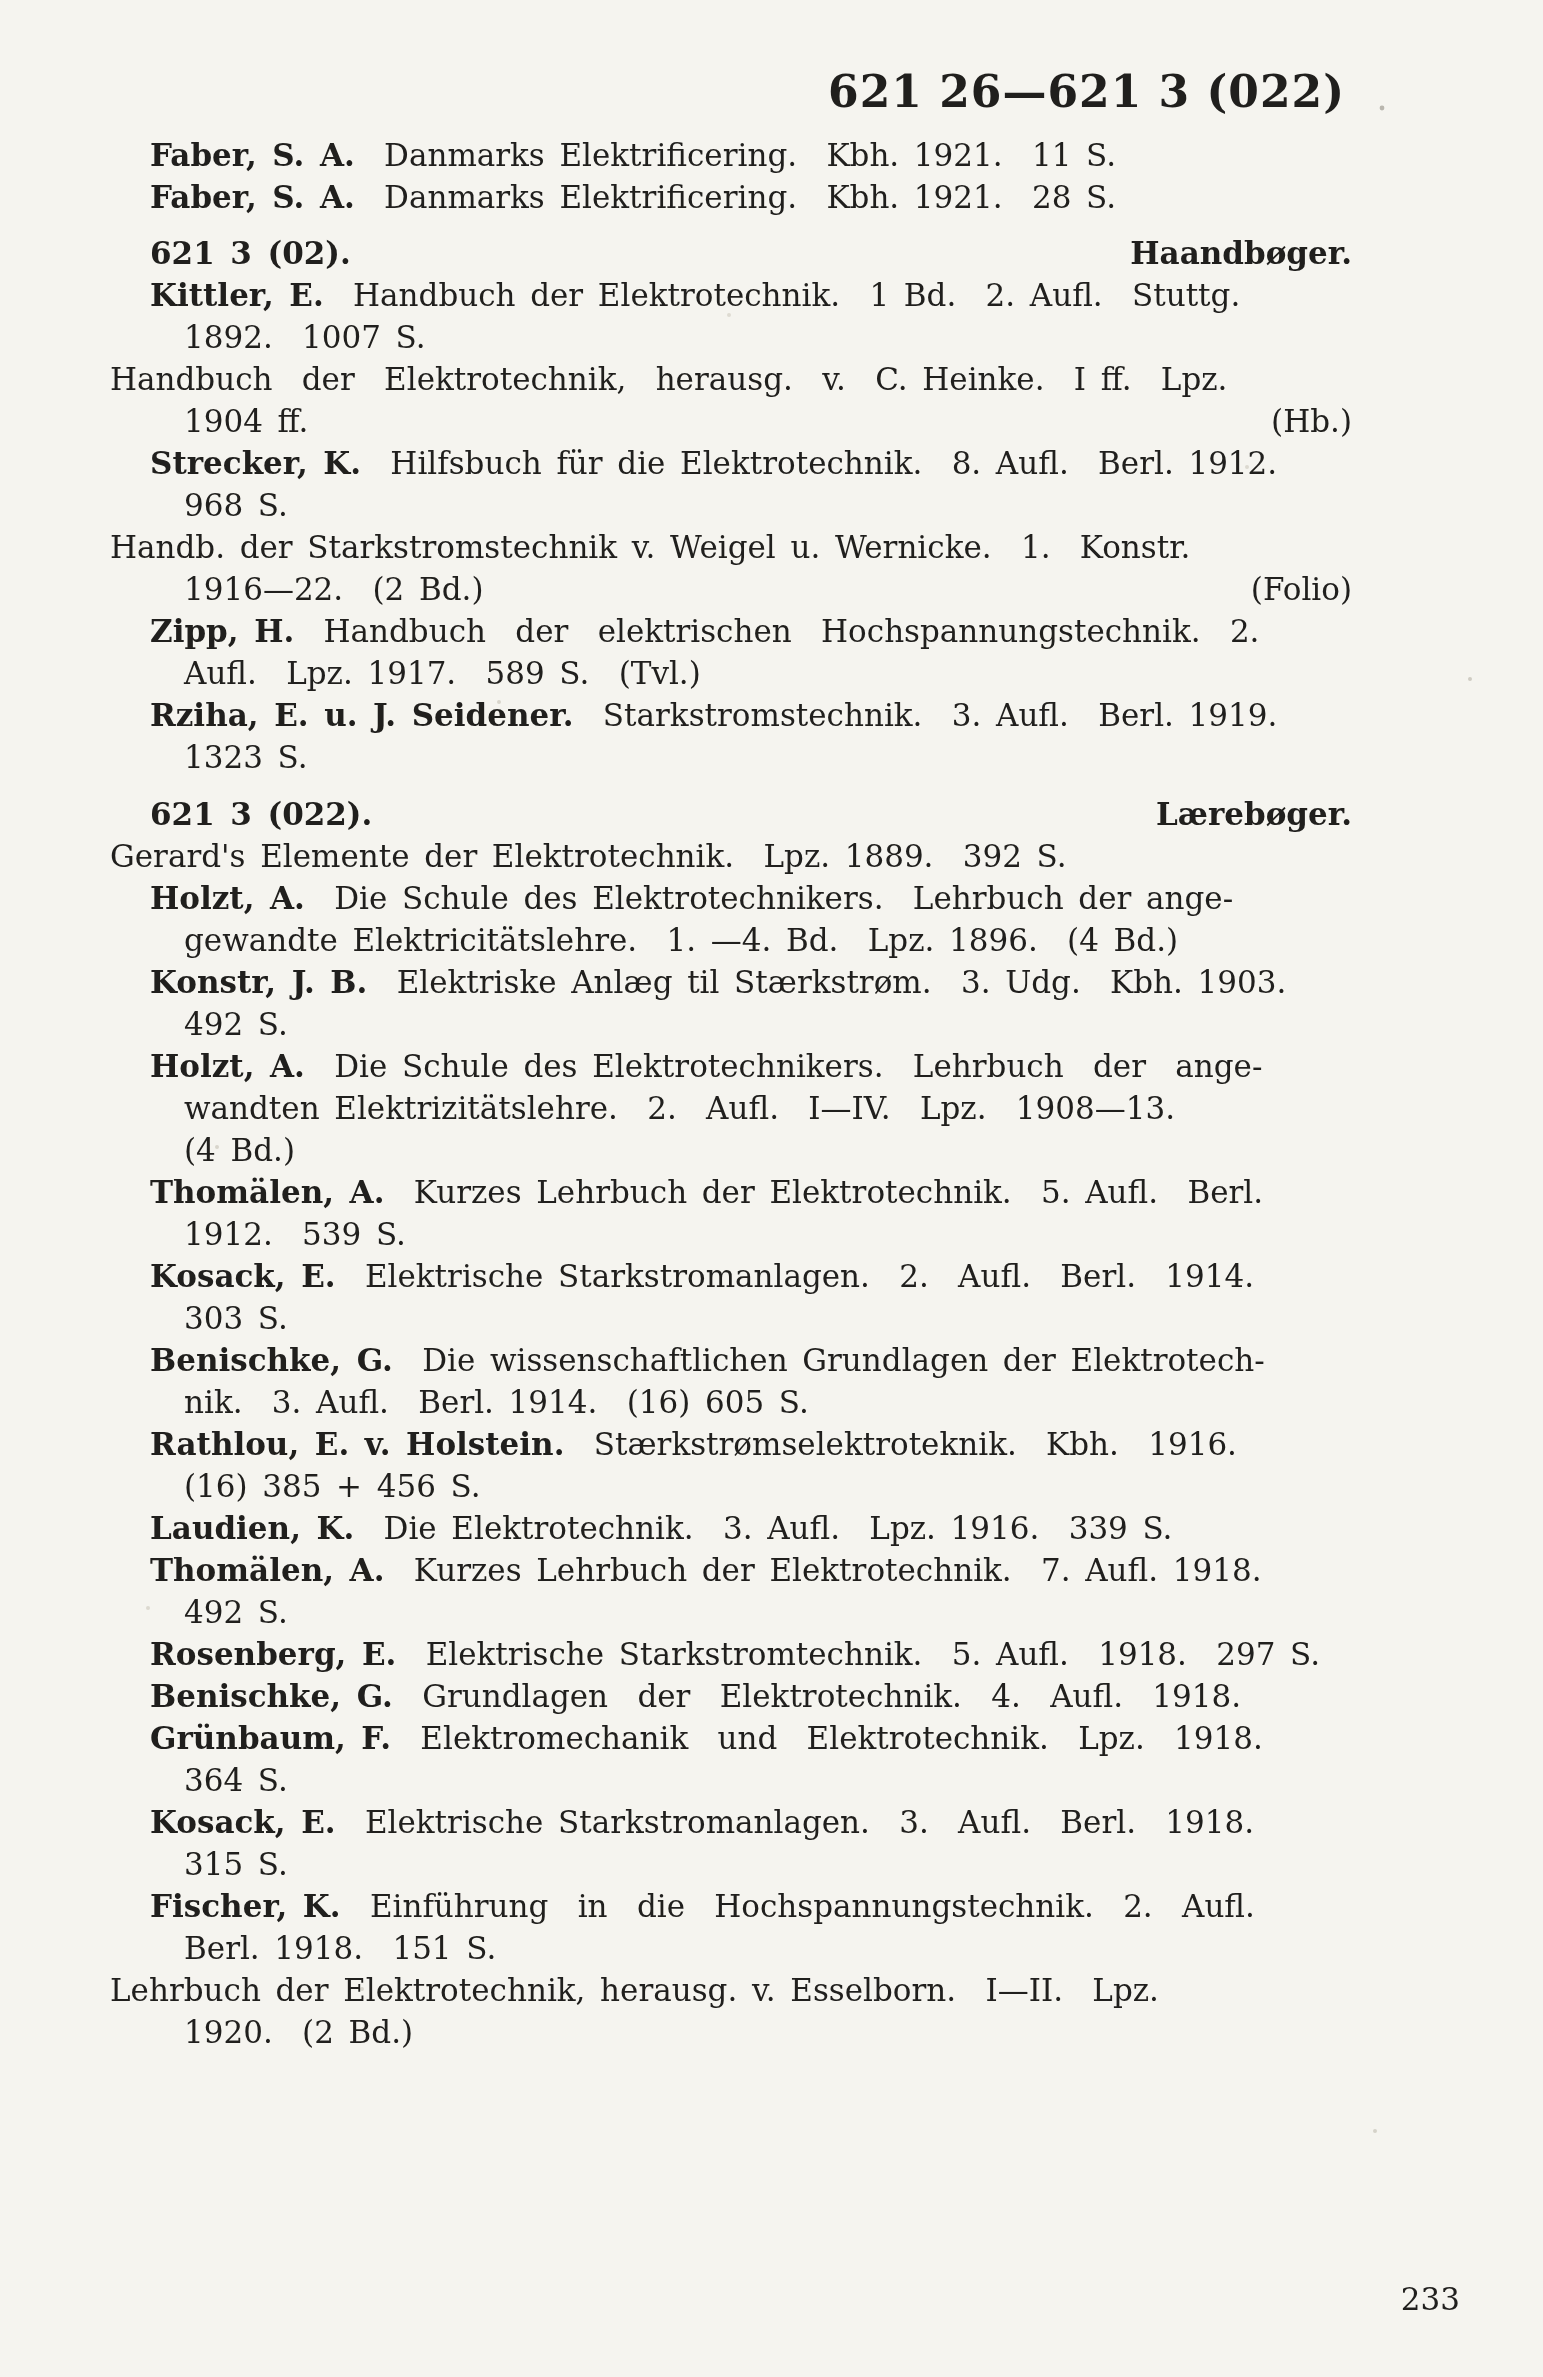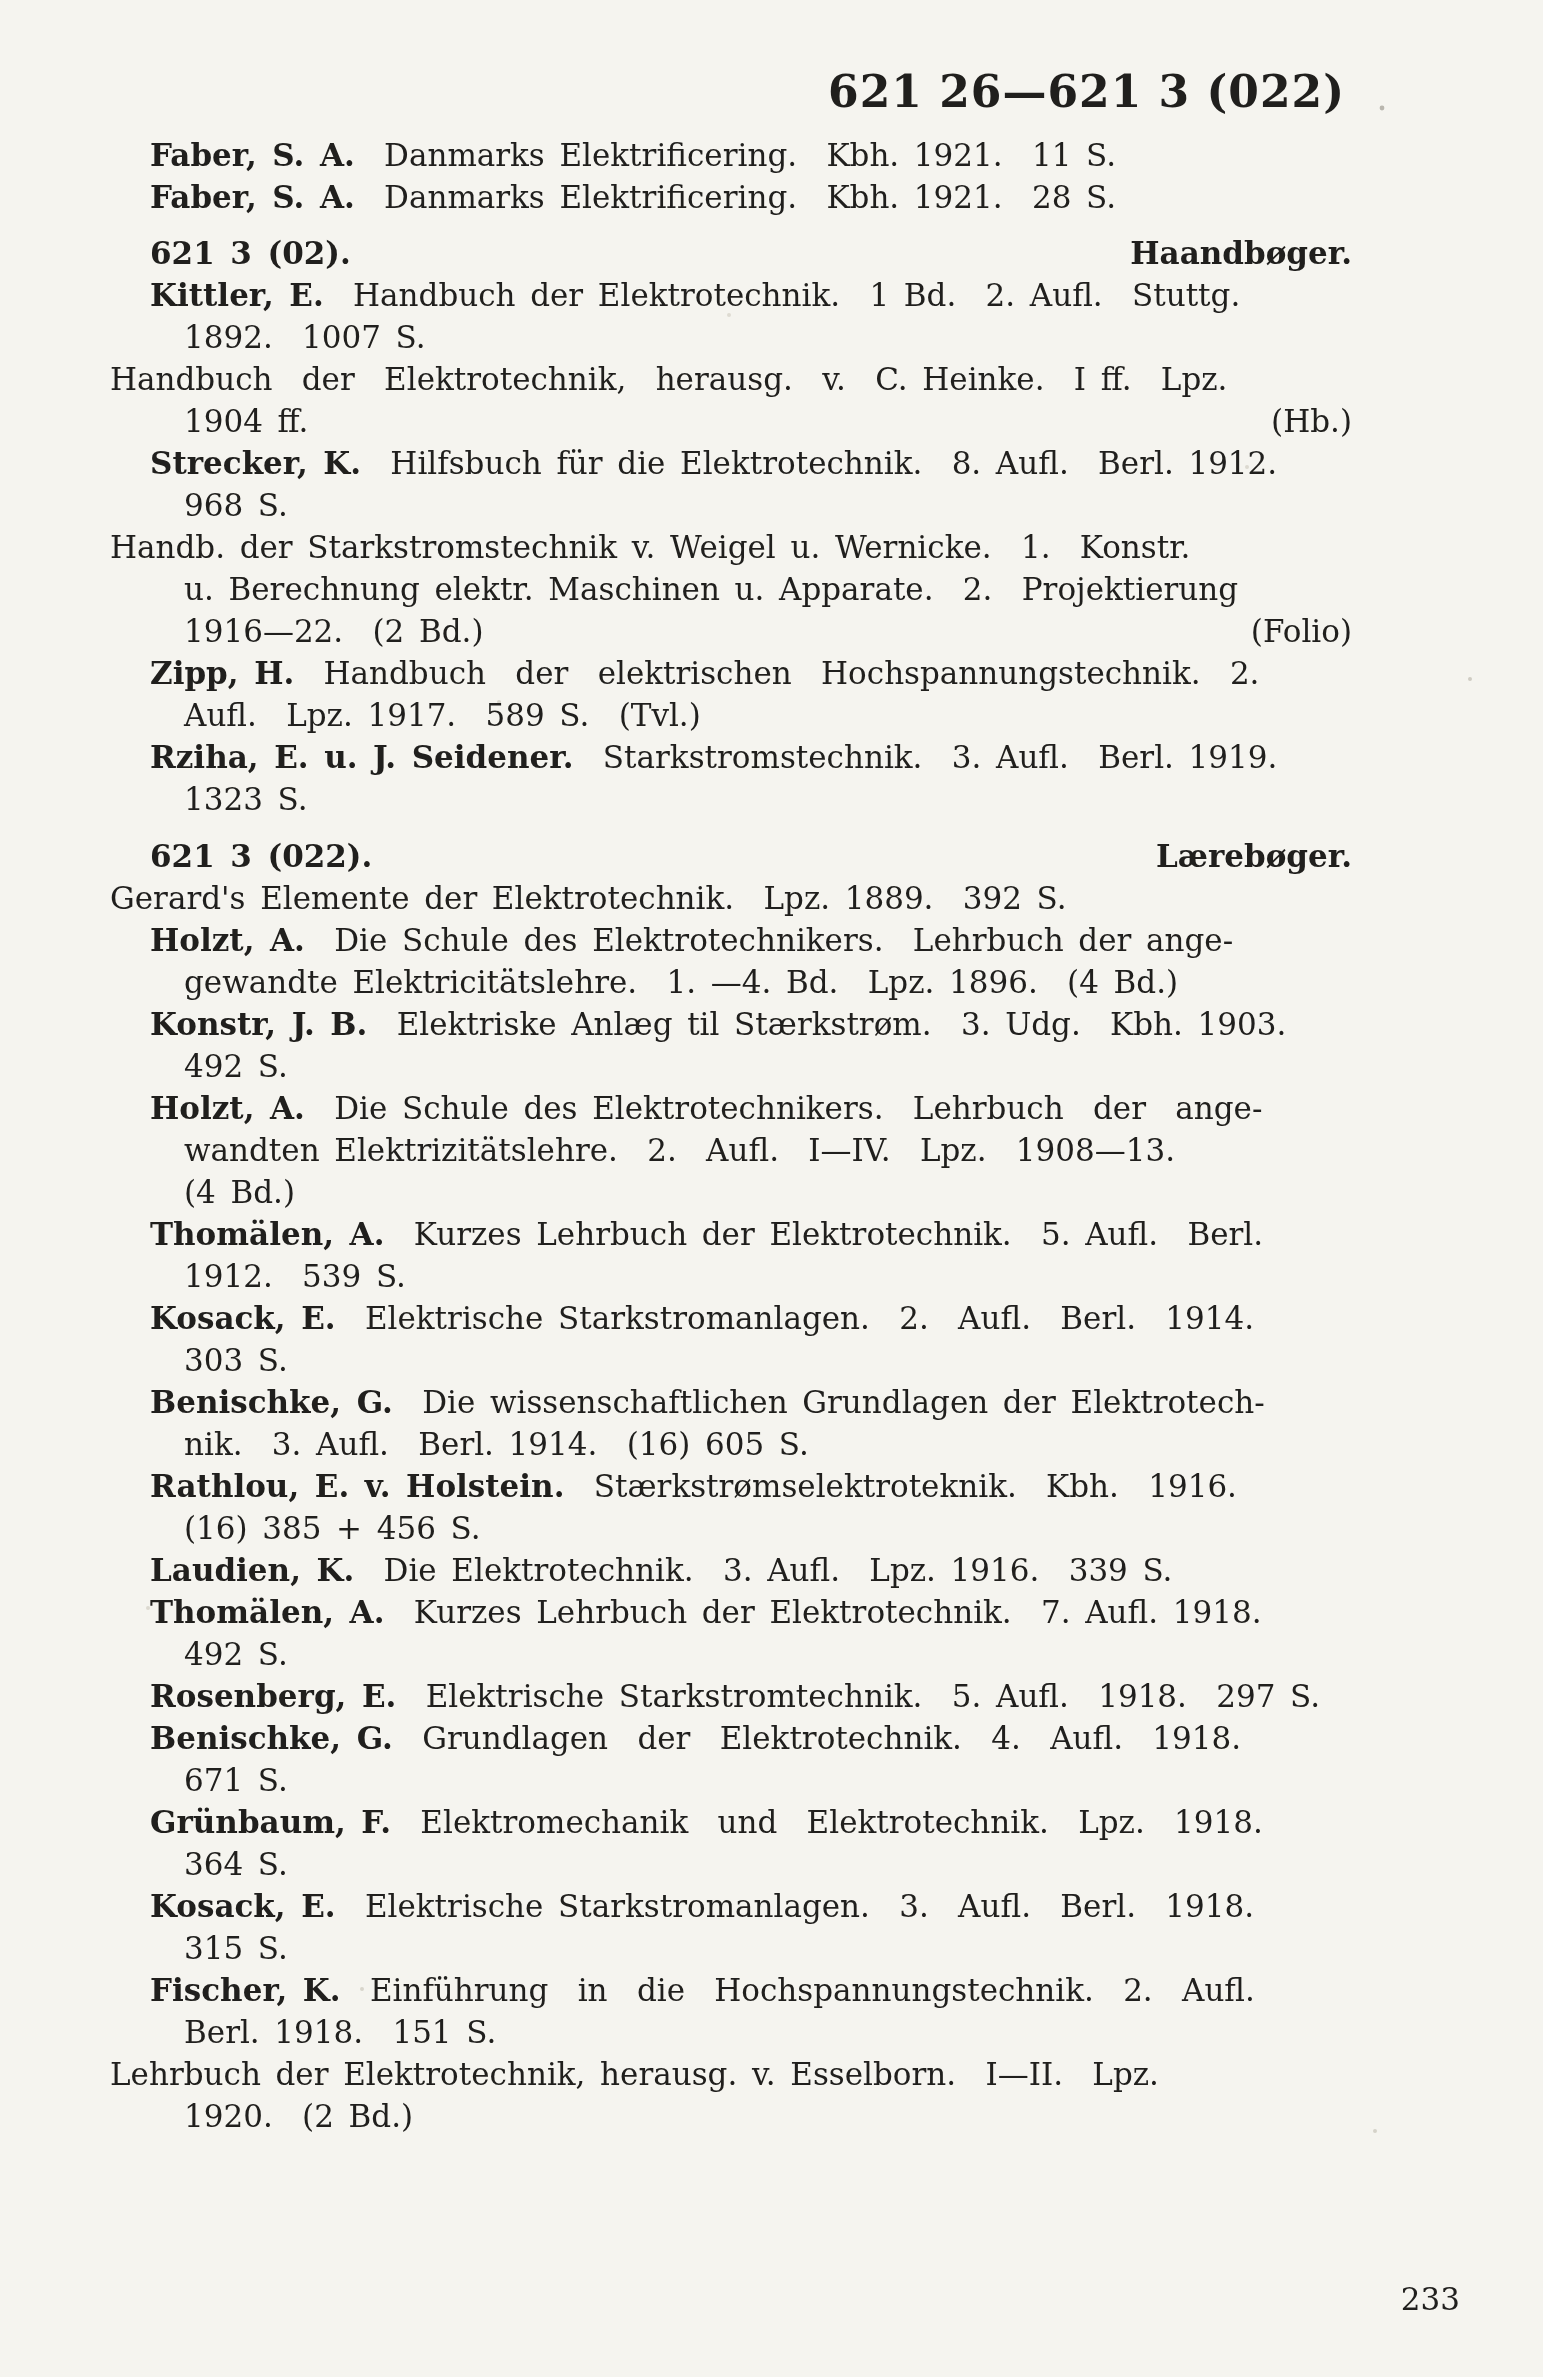--- a/index.html
+++ b/index.html
@@ -87,21 +87,20 @@
       <div class="line"><span class="b">Faber, S. A.</span><span>  Danmarks Elektrificering.  Kbh. 1921.  11 S.</span></div>
       <div class="line"><span class="b">Faber, S. A.</span><span>  Danmarks Elektrificering.  Kbh. 1921.  28 S.</span></div>
       <div class="line gap"><span class="b">621 3 (02).</span><span class="right b">Haandbøger.</span></div>
       <div class="line"><span class="b">Kittler, E.</span><span>  Handbuch der Elektrotechnik.  1 Bd.  2. Aufl.  Stuttg.</span></div>
       <div class="line indent"><span>1892.  1007 S.</span></div>
       <div class="line"><span>Handbuch  der  Elektrotechnik,  herausg.  v.  C. Heinke.  I ff.  Lpz.</span></div>
       <div class="line indent"><span>1904 ff.</span><span class="right">(Hb.)</span></div>
       <div class="line"><span class="b">Strecker, K.</span><span>  Hilfsbuch für die Elektrotechnik.  8. Aufl.  Berl. 1912.</span></div>
       <div class="line indent"><span>968 S.</span></div>
       <div class="line"><span>Handb. der Starkstromstechnik v. Weigel u. Wernicke.  1.  Konstr.</span></div>
-      <div class="line indent"><span>u. Berechnung elektr. Maschinen u. Apparate.  2.  Projektierung</span></div>
       <div class="line indent"><span>1916—22.  (2 Bd.)</span><span class="right">(Folio)</span></div>
       <div class="line"><span class="b">Zipp, H.</span><span>  Handbuch  der  elektrischen  Hochspannungstechnik.  2.</span></div>
       <div class="line indent"><span>Aufl.  Lpz. 1917.  589 S.  (Tvl.)</span></div>
       <div class="line"><span class="b">Rziha, E. u. J. Seidener.</span><span>  Starkstromstechnik.  3. Aufl.  Berl. 1919.</span></div>
       <div class="line indent"><span>1323 S.</span></div>
       <div class="line gap"><span class="b">621 3 (022).</span><span class="right b">Lærebøger.</span></div>
       <div class="line"><span>Gerard's Elemente der Elektrotechnik.  Lpz. 1889.  392 S.</span></div>
       <div class="line"><span class="b">Holzt, A.</span><span>  Die Schule des Elektrotechnikers.  Lehrbuch der ange-</span></div>
       <div class="line indent"><span>gewandte Elektricitätslehre.  1. —4. Bd.  Lpz. 1896.  (4 Bd.)</span></div>
       <div class="line"><span class="b">Konstr, J. B.</span><span>  Elektriske Anlæg til Stærkstrøm.  3. Udg.  Kbh. 1903.</span></div>
@@ -115,21 +114,20 @@
       <div class="line indent"><span>303 S.</span></div>
       <div class="line"><span class="b">Benischke, G.</span><span>  Die wissenschaftlichen Grundlagen der Elektrotech-</span></div>
       <div class="line indent"><span>nik.  3. Aufl.  Berl. 1914.  (16) 605 S.</span></div>
       <div class="line"><span class="b">Rathlou, E. v. Holstein.</span><span>  Stærkstrømselektroteknik.  Kbh.  1916.</span></div>
       <div class="line indent"><span>(16) 385 + 456 S.</span></div>
       <div class="line"><span class="b">Laudien, K.</span><span>  Die Elektrotechnik.  3. Aufl.  Lpz. 1916.  339 S.</span></div>
       <div class="line"><span class="b">Thomälen, A.</span><span>  Kurzes Lehrbuch der Elektrotechnik.  7. Aufl. 1918.</span></div>
       <div class="line indent"><span>492 S.</span></div>
       <div class="line"><span class="b">Rosenberg, E.</span><span>  Elektrische Starkstromtechnik.  5. Aufl.  1918.  297 S.</span></div>
       <div class="line"><span class="b">Benischke, G.</span><span>  Grundlagen  der  Elektrotechnik.  4.  Aufl.  1918.</span></div>
-      <div class="line indent"><span>671 S.</span></div>
       <div class="line"><span class="b">Grünbaum, F.</span><span>  Elektromechanik  und  Elektrotechnik.  Lpz.  1918.</span></div>
       <div class="line indent"><span>364 S.</span></div>
       <div class="line"><span class="b">Kosack, E.</span><span>  Elektrische Starkstromanlagen.  3.  Aufl.  Berl.  1918.</span></div>
       <div class="line indent"><span>315 S.</span></div>
       <div class="line"><span class="b">Fischer, K.</span><span>  Einführung  in  die  Hochspannungstechnik.  2.  Aufl.</span></div>
       <div class="line indent"><span>Berl. 1918.  151 S.</span></div>
       <div class="line"><span>Lehrbuch der Elektrotechnik, herausg. v. Esselborn.  I—II.  Lpz.</span></div>
       <div class="line indent"><span>1920.  (2 Bd.)</span></div>
     </div>
   <div class="pageno">233</div>

